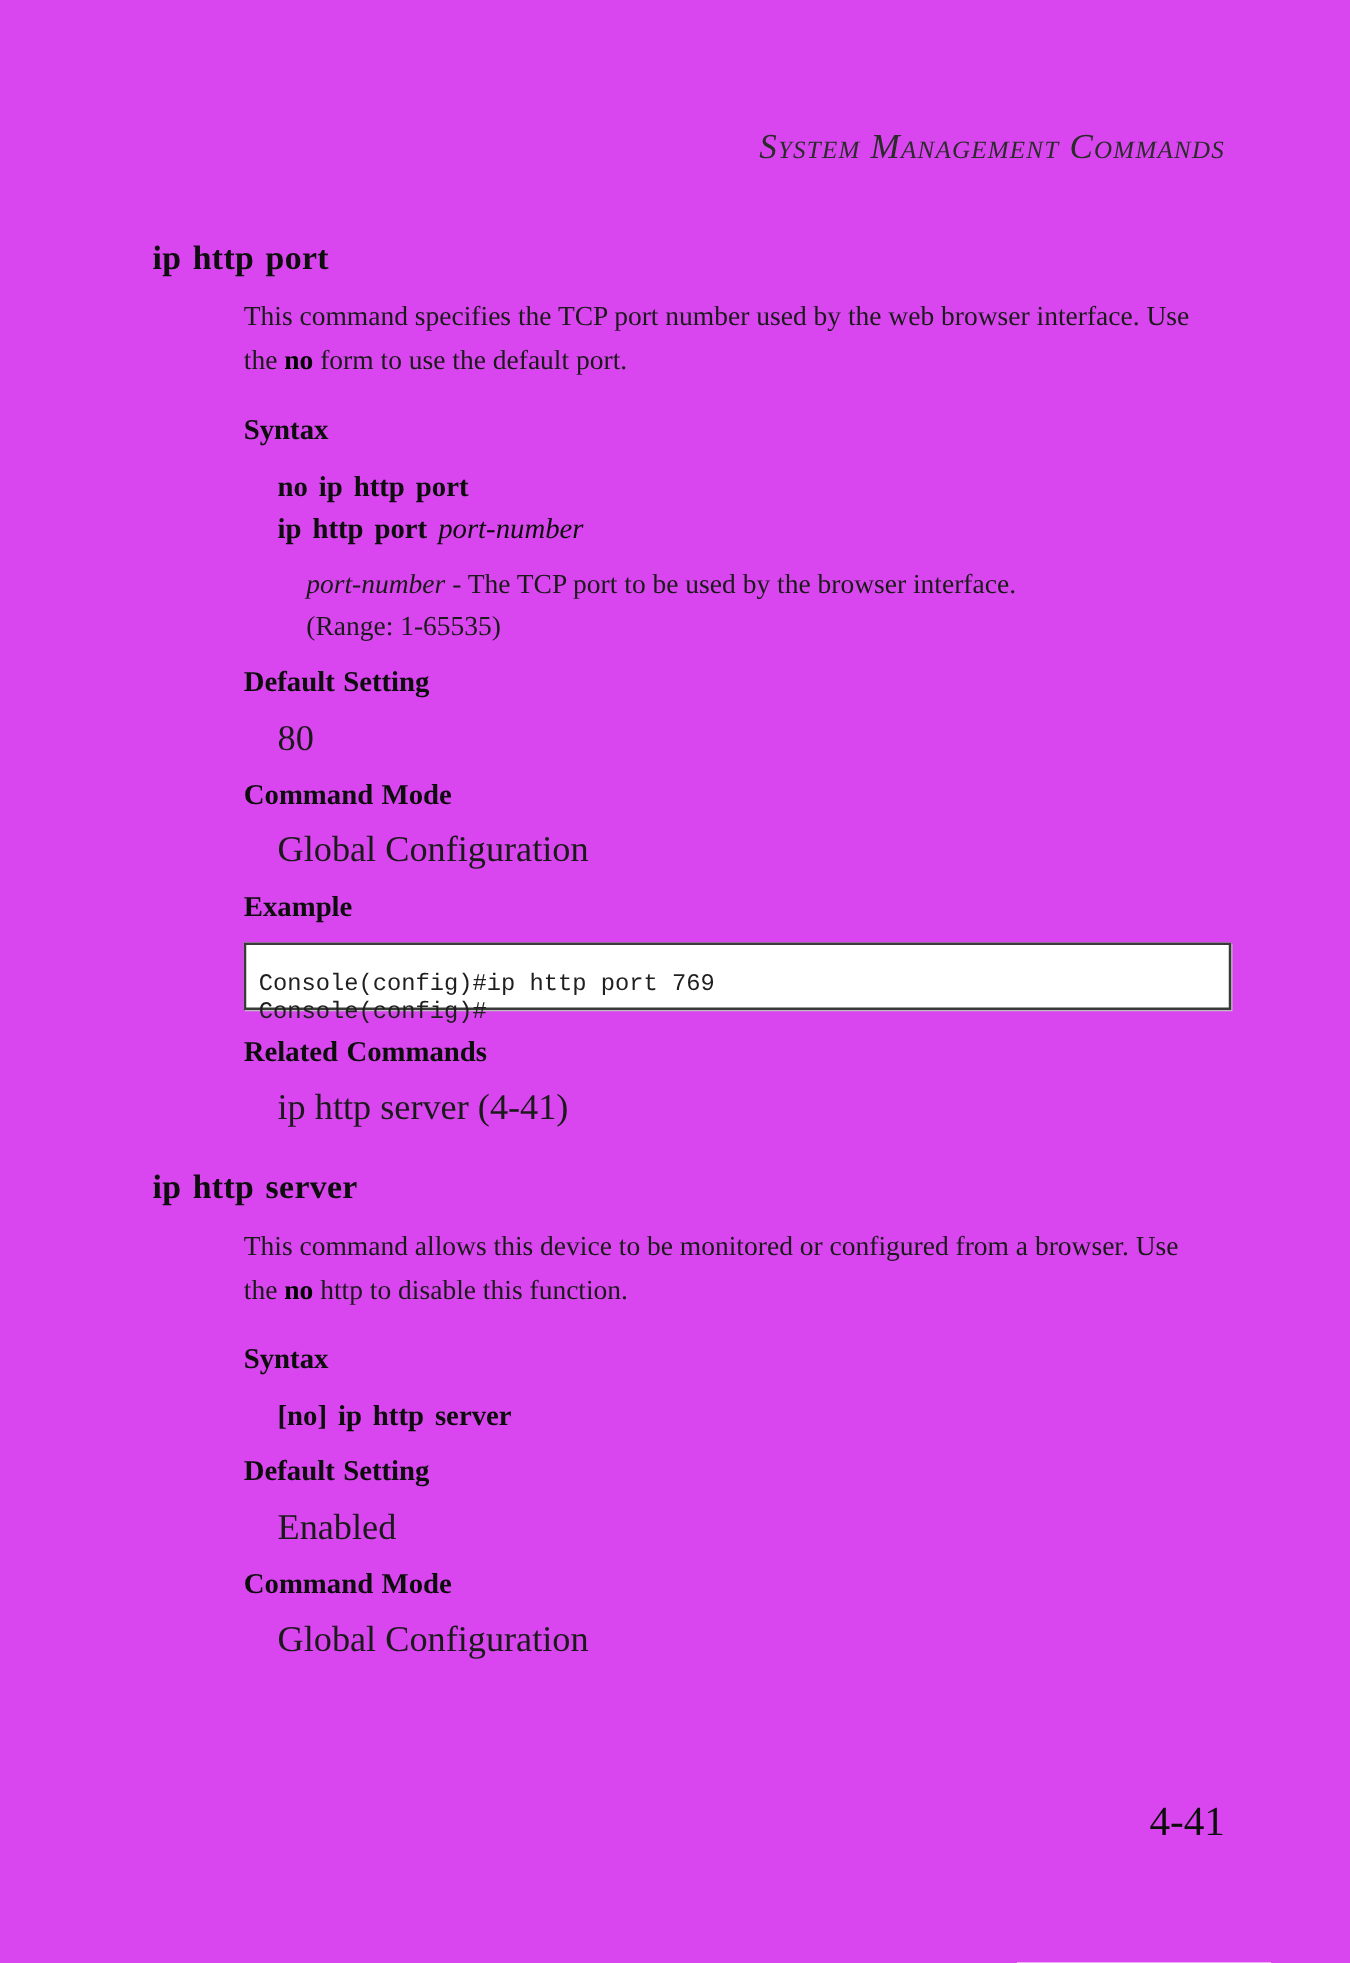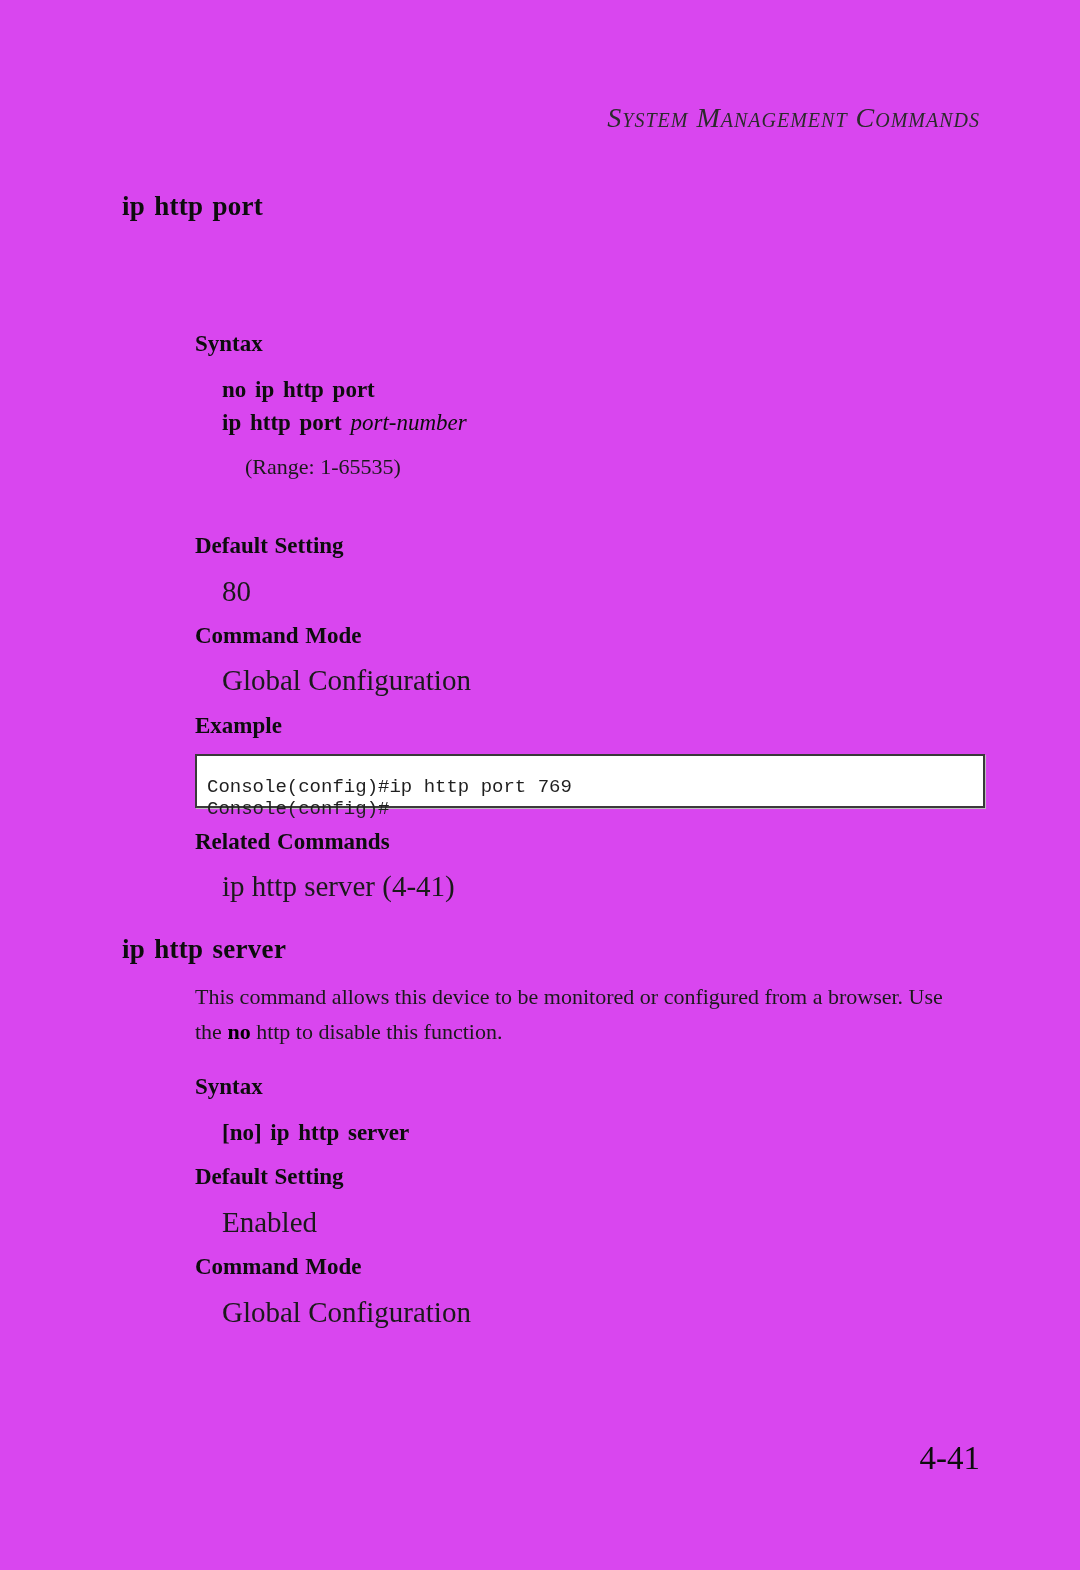--- a/index.html
+++ b/index.html
@@ -82,29 +82,33 @@
 </style>
 </head>
 <body>
 
 <div class="page">
 
   <div class="abs running-head" style="top:102px; right:100px;">System Management Commands</div>
 
   <div class="abs cmd-title" style="left:122px; top:191px;">ip http port</div>
 
+  <div class="abs body-text" style="left:195px; top:236px; width:772px;">
+    <span>This command specifies the TCP port number used by the web browser interface. Use the </span><b>no</b><span> form to use the default port.</span>
+  </div>
 
   <div class="abs subhead" style="left:195px; top:331px;">Syntax</div>
 
   <div class="abs" style="left:222px; top:373px;">
     <div class="syntax-line">no ip http port</div>
     <div class="syntax-line"><b>ip http port </b><i>port-number</i></div>
   </div>
 
   <div class="abs param-text" style="left:245px; top:450px; width:740px;">
+    <div><i>port-number</i><span> - The TCP port to be used by the browser interface.</span></div>
     <div>(Range: 1-65535)</div>
   </div>
 
   <div class="abs subhead" style="left:195px; top:533px;">Default Setting</div>
   <div class="abs value-text" style="left:222px; top:575px;">80</div>
 
   <div class="abs subhead" style="left:195px; top:623px;">Command Mode</div>
   <div class="abs value-text" style="left:222px; top:664px;">Global Configuration</div>
 
   <div class="abs subhead" style="left:195px; top:713px;">Example</div>

